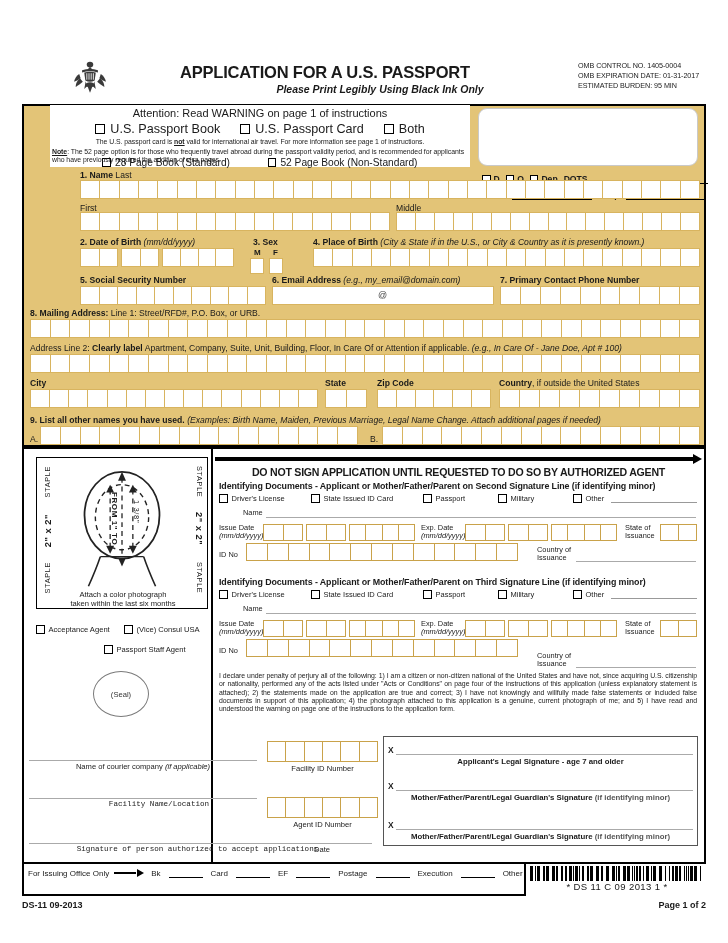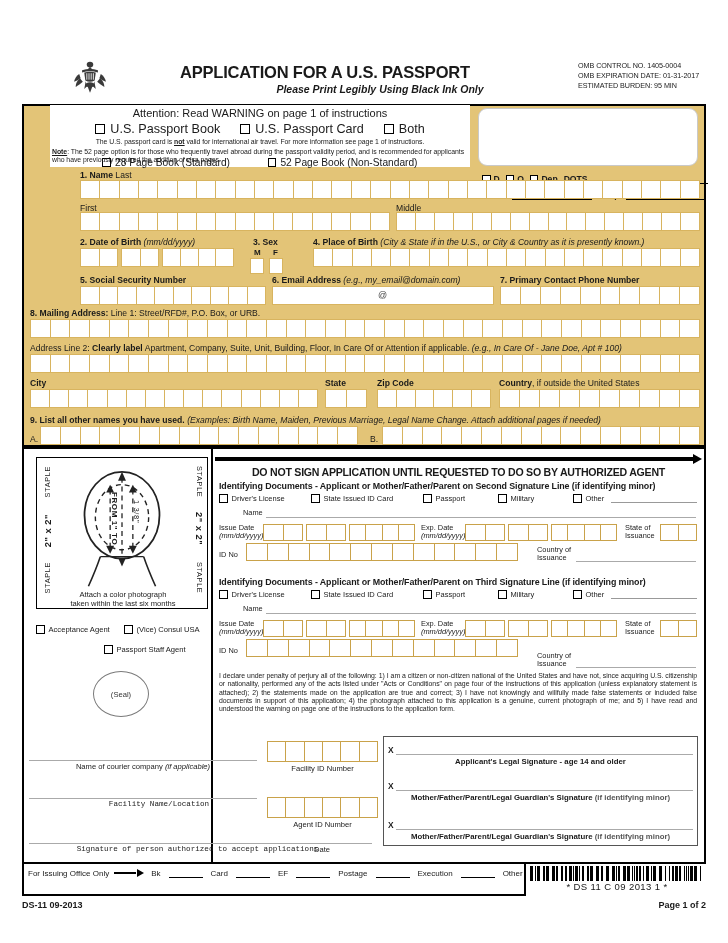--- a/index.html
+++ b/index.html
@@ -1110,21 +1110,21 @@
   <div class="hline" style="left:576px; top:667px; width:120px;"></div>
 
   <div class="declar">I declare under penalty of perjury all of the following: 1) I am a citizen or non-citizen national of the United States and have not, since acquiring U.S. citizenship or nationality, performed any of the acts listed under "Acts or Conditions" on page four of the instructions of this application (unless explanatory statement is attached); 2) the statements made on the application are true and correct; 3) I have not knowingly and willfully made false statements or included false documents in support of this application; 4) the photograph attached to this application is a genuine, current photograph of me; and 5) I have read and understood the warning on page one of the instructions to the application form.</div>
 
   <div class="sigpanel"></div>
   <div class="sigline" style="left:388px; top:745px; width:305px;">
     <span class="x">X</span>
     <span class="ln" style="flex:1 1 auto;"></span>
   </div>
   <div class="sigcap" style="left:388px; top:757px; width:305px;">
-    <span>Applicant's Legal Signature - age 14 and older</span>
+    <span>Applicant's Legal Signature - age 7 and older</span>
   </div>
   <div class="sigline" style="left:388px; top:781px; width:305px;">
     <span class="x">X</span>
     <span class="ln" style="flex:1 1 auto;"></span>
   </div>
   <div class="sigcap" style="left:388px; top:793px; width:305px;">
     <span>Mother/Father/Parent/Legal Guardian's Signature </span><span class="soft">(if identifying minor)</span>
   </div>
   <div class="sigline" style="left:388px; top:820px; width:305px;">
     <span class="x">X</span>

